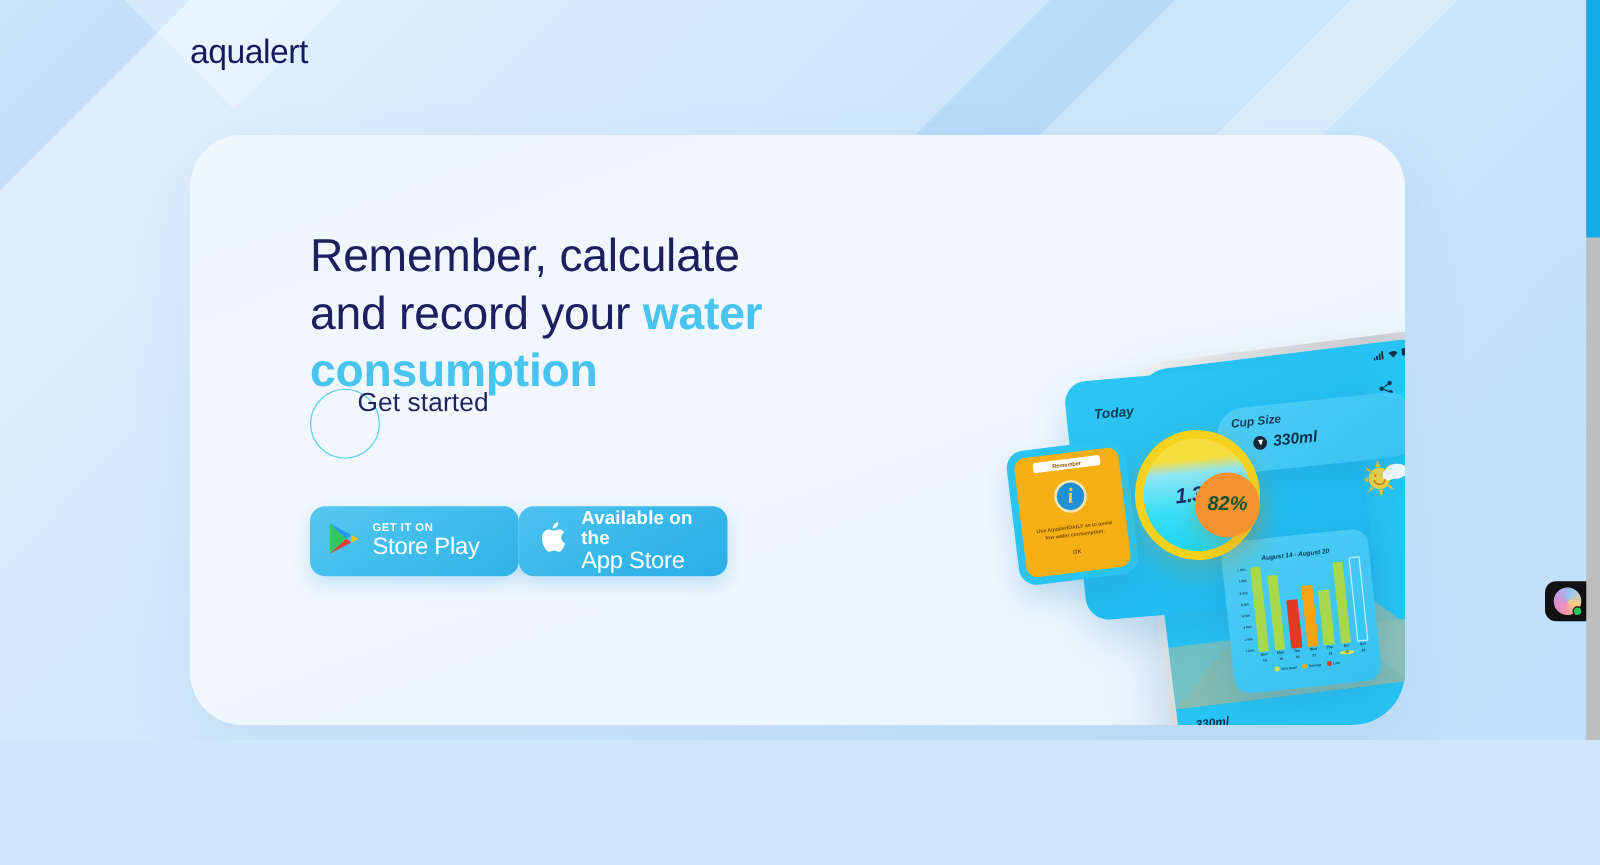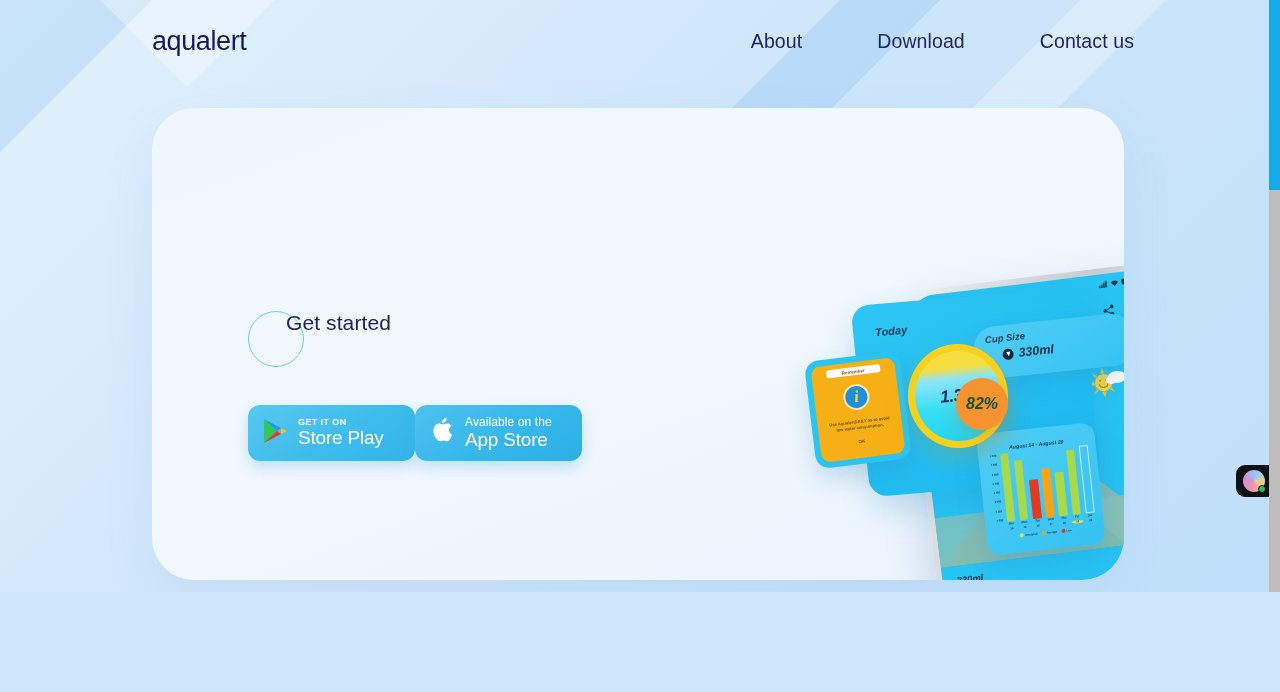--- a/index.html
+++ b/index.html
@@ -136,21 +136,21 @@
     background: linear-gradient(150deg,#4ec2ee 0%,#36b7ea 55%,#2aafe6 100%);
   }
   .badge-icon { flex: 0 0 auto; margin-right: 10px; }
   .badge-text { color: #fff; line-height: 1.05; }
   .badge-top {
     font-size: 9px;
     letter-spacing: 0.4px;
     font-weight: 700;
     display: block;
   }
-  .badge-top.mixed { font-weight: 400; letter-spacing: 0.1px; font-size: 12px; }
+  .badge-top.mixed { font-weight: 700; letter-spacing: 0.1px; font-size: 15px; }
   .badge-main {
     font-size: 19px;
     font-weight: 500;
     display: block;
     margin-top: 1px;
     letter-spacing: -0.2px;
   }
 
   
   #mock {
@@ -494,30 +494,28 @@
 <div id="page">
 
   <div class="stripe dark" style="left:-120px; top:60px; width:1400px; height:150px;"></div>
   <div class="stripe" style="left:60px; top:-40px; width:1400px; height:180px;"></div>
   <div class="stripe dark" style="left:540px; top:300px; width:1200px; height:170px;"></div>
   <div class="stripe" style="left:760px; top:180px; width:1200px; height:160px;"></div>
   <div class="bg-circle" style="left:288px; top:640px; width:180px; height:180px;"></div>
 
   <div id="header">
     <div id="logo">aqualert</div>
-    <nav id="nav">
-      <div class="nav-item">About</div>
-      <div class="nav-item">Download</div>
-      <div class="nav-item">Contact us</div>
-    </nav>
   </div>
 
   <div id="hero-card">
     <div id="hero-inner">
 
+      <div id="hero-text">
+        <h1 id="headline"><span>Remember, calculate</span><br><span>and record your </span><span class="accent">water</span><br><span class="accent">consumption</span></h1>
+      </div>
 
       <div id="get-started-wrap">
         <div id="gs-circle"></div>
         <div id="gs-label">Get started</div>
       </div>
 
       <div id="badges">
         <div class="badge" id="badge-google">
           <span class="badge-icon">
             <svg width="26" height="28" viewBox="0 0 26 28">

